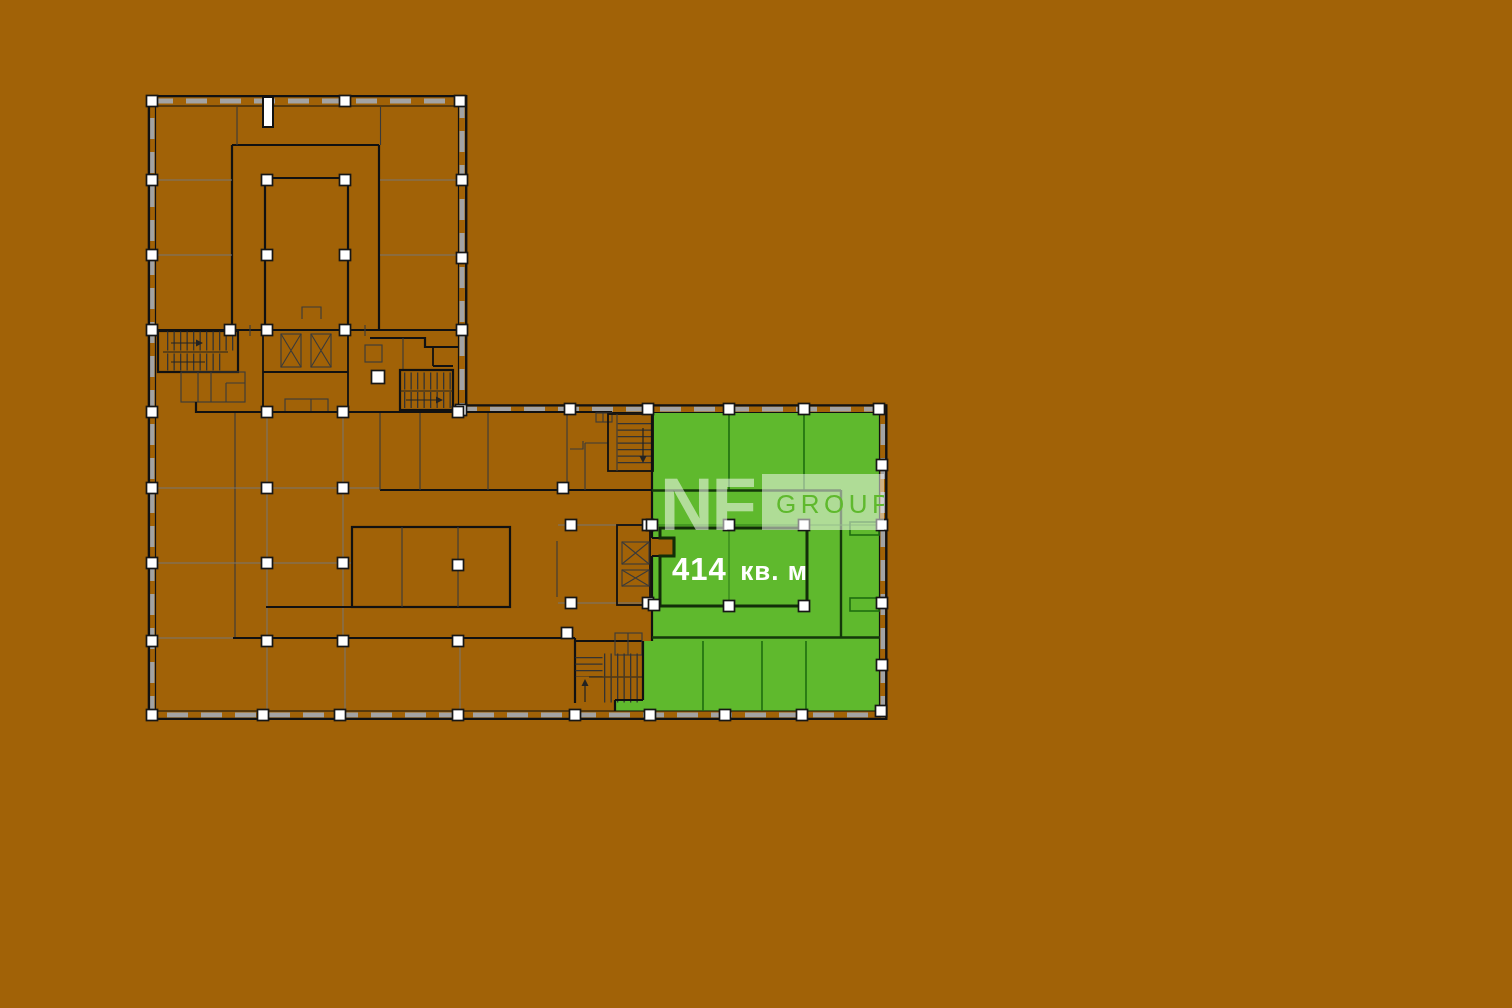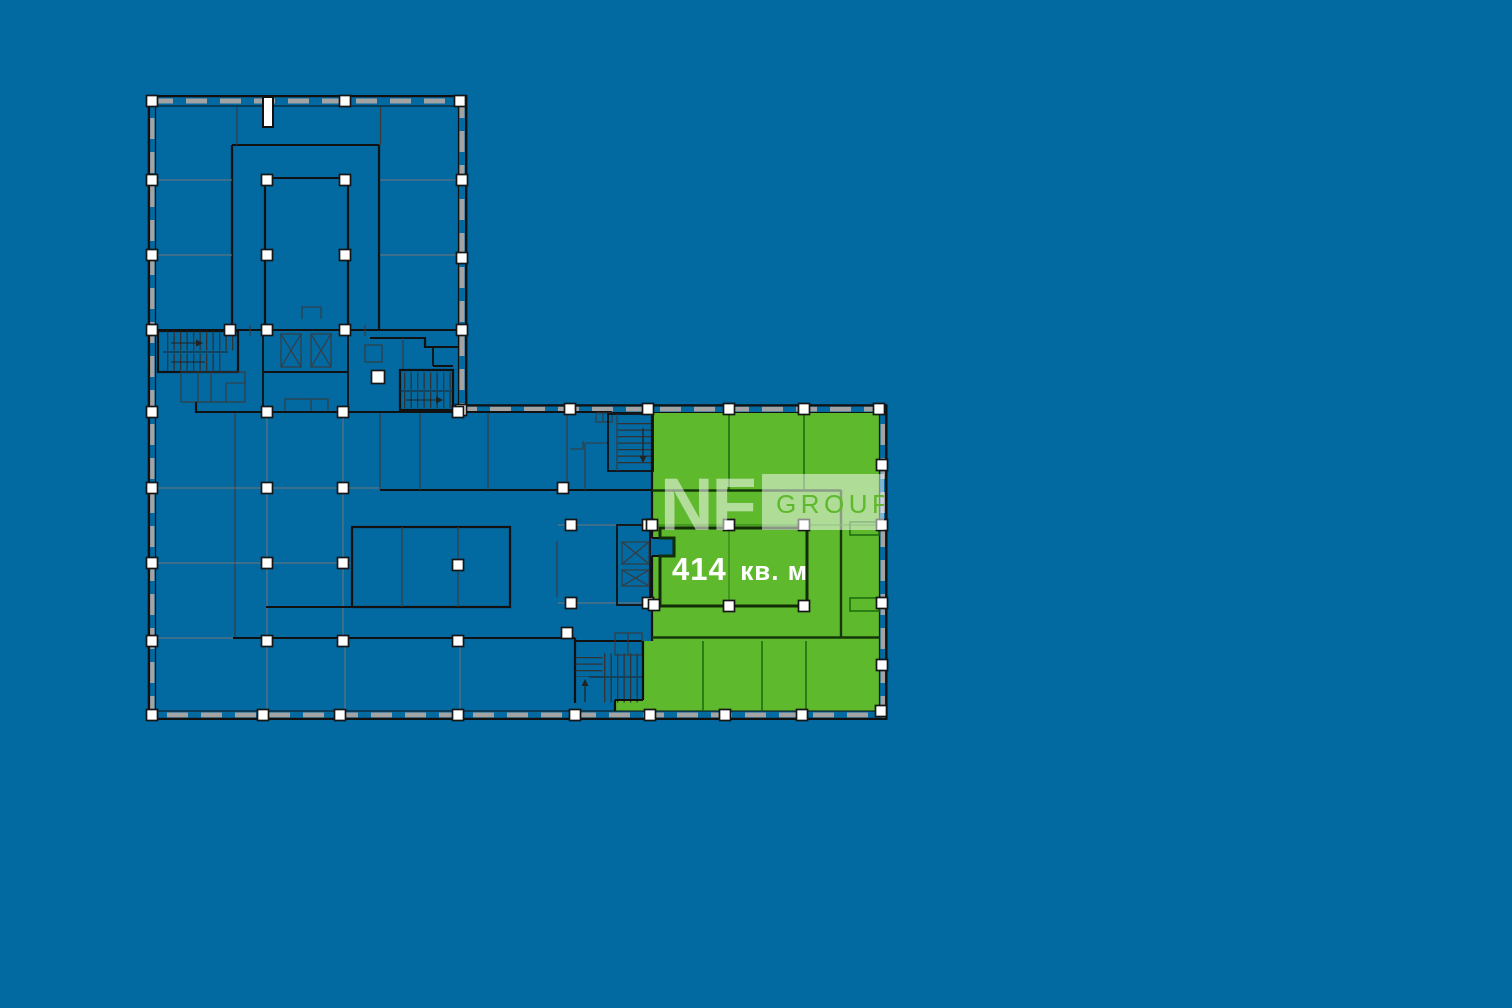--- a/index.html
+++ b/index.html
@@ -1,16 +1,16 @@
 <!DOCTYPE html>
 <html><head>
 <meta charset="utf-8">
 <style>
   html,body{margin:0;padding:0;background:#fff;}
-  .stage{width:1512px;height:1008px;position:relative;background:#0369a1;overflow:hidden;
+  .stage{width:1512px;height:1008px;position:relative;background:#a16207;overflow:hidden;
          font-family:"Liberation Sans", sans-serif;}
   svg{display:block;}
   .win{fill:none;stroke:#a3a3a3;stroke-width:5;stroke-dasharray:21 13;}
   .outer{fill:none;stroke:#111;stroke-width:2.4;}
   .inner{fill:none;stroke:#111;stroke-width:1.2;}
   .thk{fill:none;stroke:#111;stroke-width:2.2;}
   .thk2{fill:none;stroke:#111;stroke-width:1.8;}
   .thn{fill:none;stroke:#3a3a3a;stroke-width:1.1;}
   .grid{fill:none;stroke:#777;stroke-width:1;}
   .gthk{fill:none;stroke:#14380a;stroke-width:2.4;}

